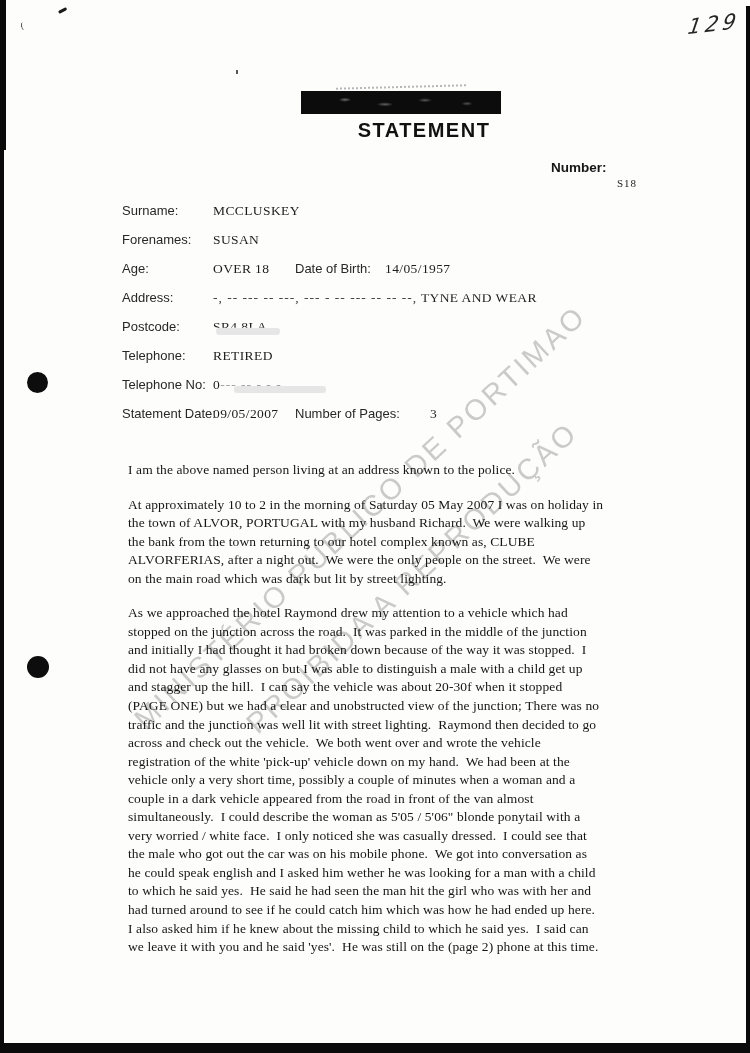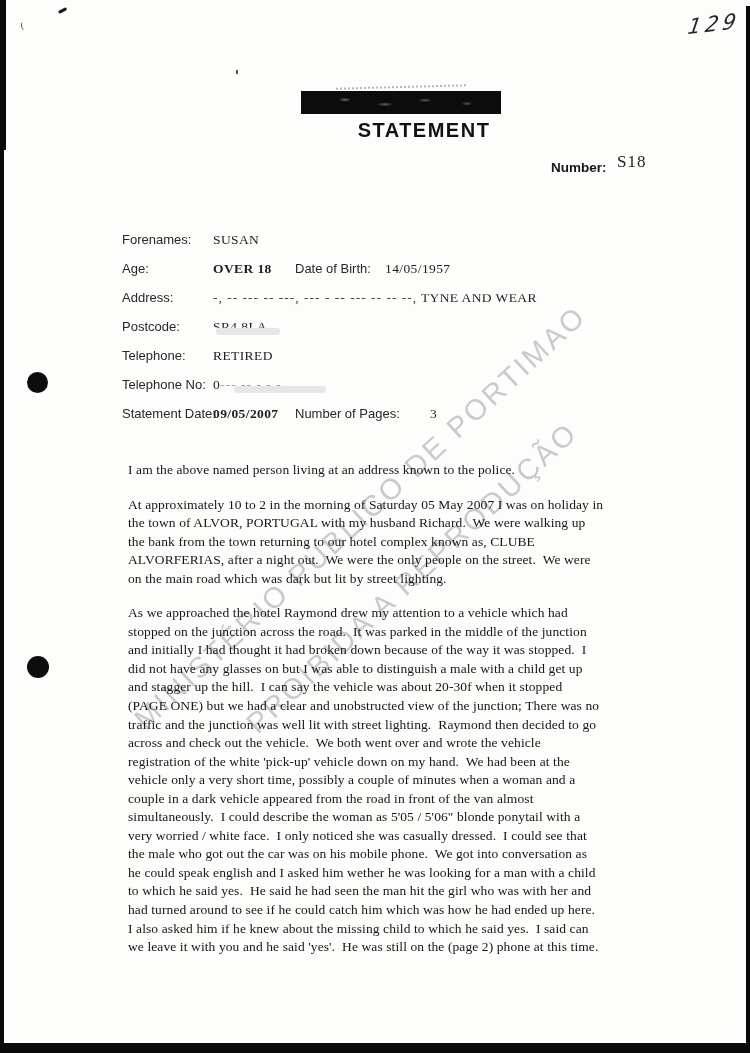--- a/index.html
+++ b/index.html
@@ -41,28 +41,28 @@
   }
   .scribble { position:absolute; left:336px; top:86px; width:130px; height:3px; border-top:2px dotted #9a9a9a; transform:rotate(-1.5deg); opacity:.7; }
   
   .title {
     position:absolute; left:0; top:119px; width:800px; z-index:2;
     text-align:center; transform:translateX(24px);
     font-family:"Liberation Sans", sans-serif; font-weight:700;
     font-size:20px; letter-spacing:1.5px; color:#111;
   }
   .number-label { position:absolute; left:503px; top:160px; font-family:"Liberation Sans", sans-serif; font-weight:700; font-size:13.5px; color:#161616; z-index:2;padding-left:48px; }
-  .number-value { position:absolute; left:617px; top:152px; font-size:17px; letter-spacing:1px; color:#222; z-index:2; }
+  .number-value { position:absolute; left:617px; top:177px; font-size:11px; letter-spacing:1px; color:#222; z-index:2; }
   
   .frow { position:absolute; left:122px; white-space:nowrap; z-index:2; }
   .flabel { display:inline-block; width:91px; font-family:"Liberation Sans", sans-serif; font-size:13px; color:#272727; vertical-align:top; }
   .flabel.mid { width:90px; }
   .flabel.pages { width:135px; }
   .fval { font-size:13.5px; color:#1d1d1d; letter-spacing:.4px; vertical-align:top; }
-  .fval.w82 { display:inline-block; width:82px;font-weight:bold; }
+  .fval.w82 { display:inline-block; width:82px; }
   .obscured { color:#3f3f3f; letter-spacing:1px; }
   .clip-top { display:inline-block; clip-path:inset(0 0 46% 0); }
   .clip-bottom { display:inline-block; clip-path:inset(27% 0 0 0); }
   .faint { color:#9f9f9f; }
   .smudge { position:absolute; background:#dadada; opacity:.65; border-radius:3px; z-index:1; }
   .smudge-postcode { left:216px; top:328px; width:64px; height:7px; }
   .smudge-phone { left:234px; top:386px; width:92px; height:7px; }
   
   .wm {
     position:absolute; z-index:1; white-space:nowrap;
@@ -93,20 +93,23 @@
 
   <div class="handwritten">129</div>
 
   <div class="scribble"></div>
   <div class="redaction-bar"></div>
 
   <div class="title">STATEMENT</div>
   <div class="number-label">Number:</div>
   <div class="number-value">S18</div>
 
+  <div class="frow" style="top:203px">
+    <span class="flabel">Surname:</span><span class="fval">MCCLUSKEY</span>
+  </div>
 
   <div class="frow" style="top:232px">
     <span class="flabel">Forenames:</span><span class="fval">SUSAN</span>
   </div>
 
   <div class="frow" style="top:261px">
     <span class="flabel">Age:</span><span class="fval w82">OVER 18</span><span class="flabel mid">Date of Birth:</span><span class="fval">14/05/1957</span>
   </div>
 
   <div class="frow" style="top:290px">

